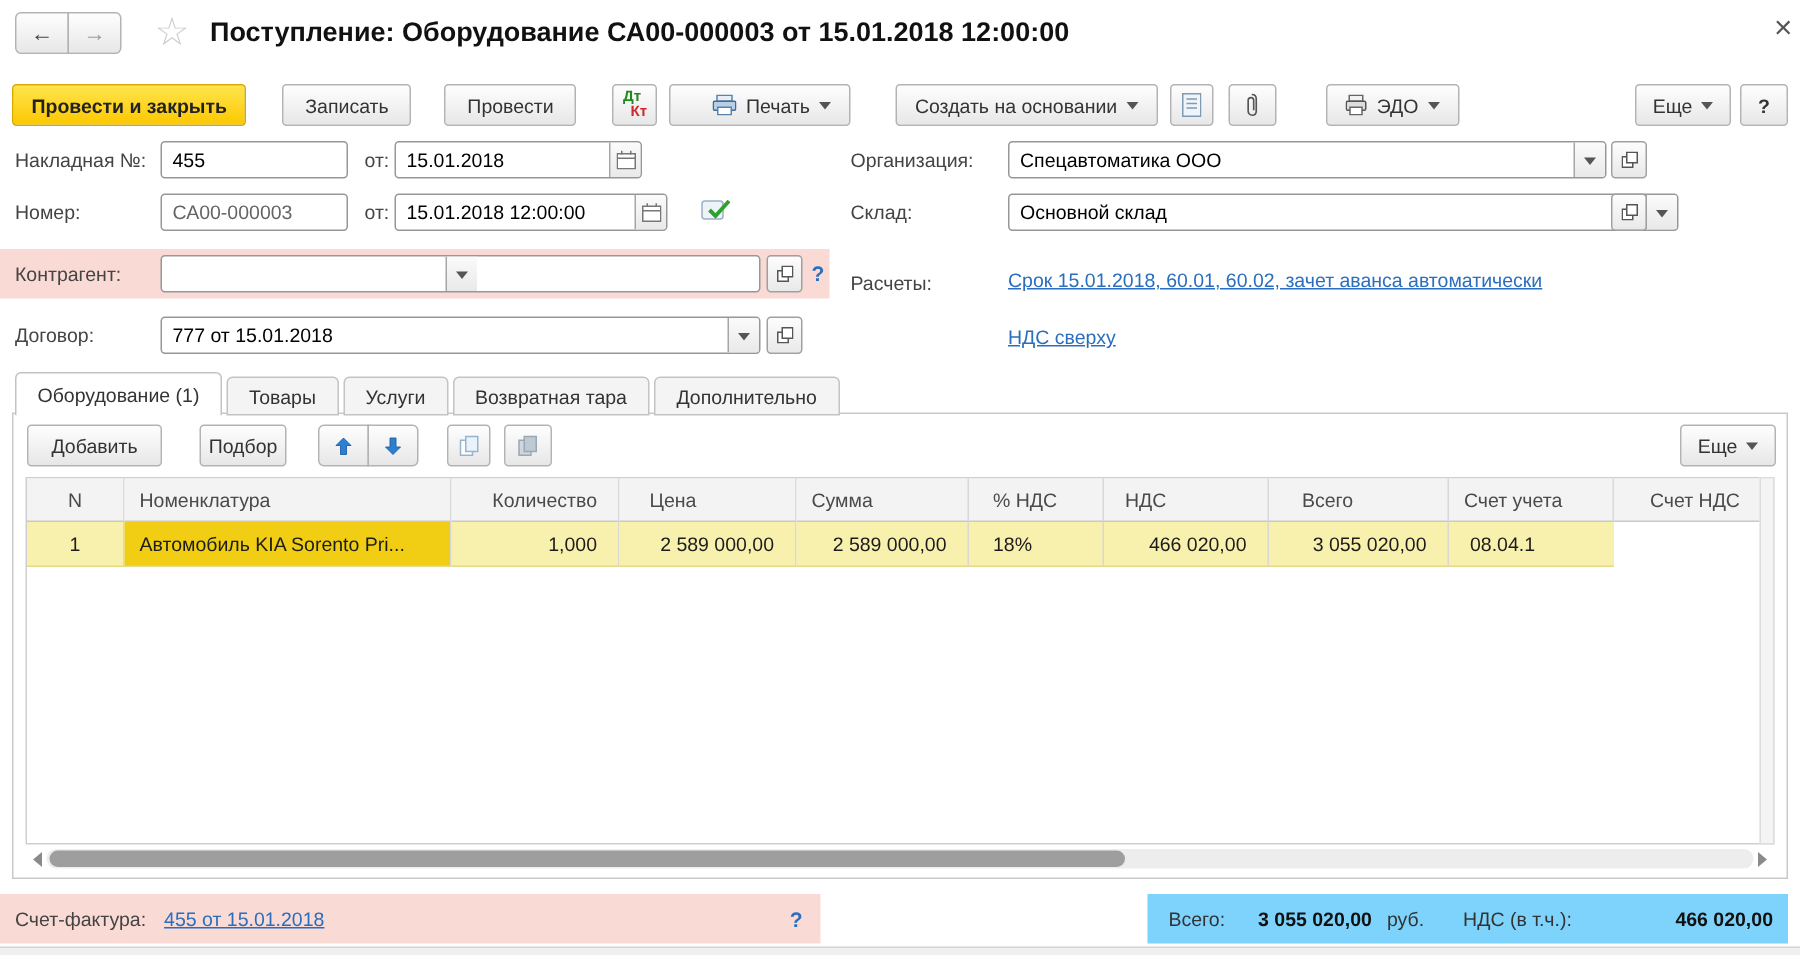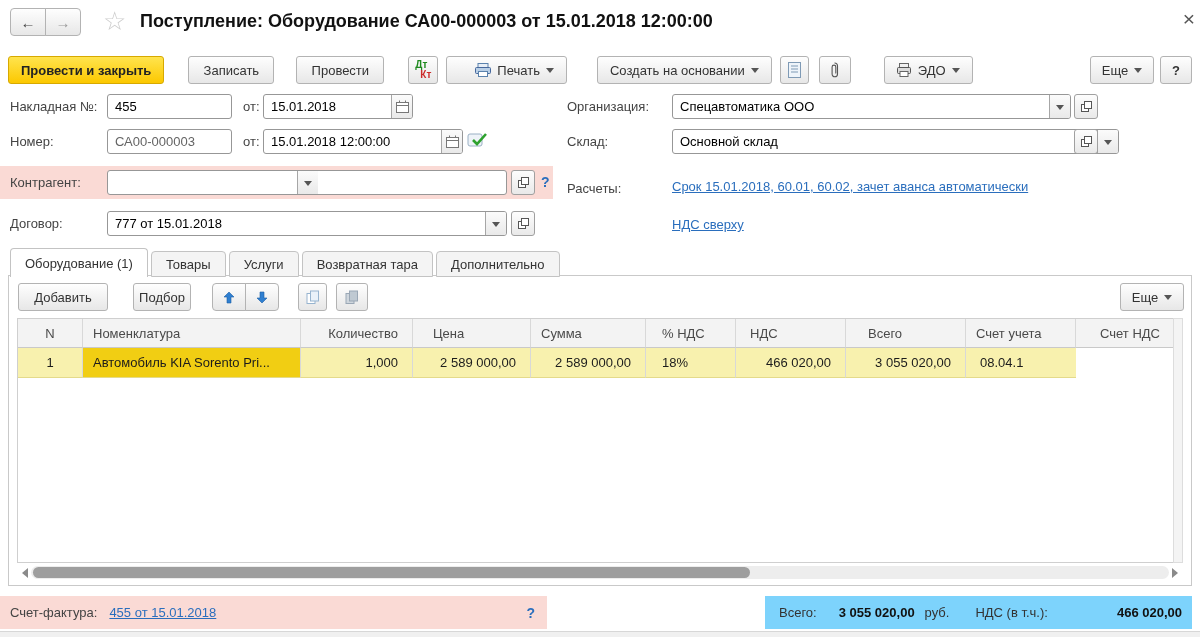--- a/index.html
+++ b/index.html
@@ -152,38 +152,38 @@
     <div class="btn iconbtn" style="margin-left:6px; width:32px; font-weight:bold;">
         <span>?</span>
       </div>
   </div>
 
   <div class="abs lbl" style="left:10px; top:94px;">Накладная  №:</div>
   <div class="abs field" style="left:107px; top:94px; width:125px;">
     <span class="ftext">455</span>
   </div>
   <div class="abs lbl" style="left:243px; top:94px;">от:</div>
-  <div class="abs field" style="left:263px; top:94px; width:150px;">
+  <div class="abs field" style="left:263px; top:94px; width:165px;">
     <span class="ftext">15.01.2018</span>
     <span class="fseg">
       <svg width="13" height="13" viewBox="0 0 13 13">
           <rect x="0.5" y="2.5" width="12" height="10" fill="#fff" stroke="#777"></rect>
           <line x1="0.5" y1="5.5" x2="12.5" y2="5.5" stroke="#777"></line>
           <line x1="3.5" y1="0.5" x2="3.5" y2="3" stroke="#777"></line>
           <line x1="9.5" y1="0.5" x2="9.5" y2="3" stroke="#777"></line>
         </svg>
     </span>
   </div>
 
   <div class="abs lbl" style="left:10px; top:129px;">Номер:</div>
   <div class="abs field" style="left:107px; top:129px; width:125px;">
     <span class="ftext dim">СА00-000003</span>
   </div>
   <div class="abs lbl" style="left:243px; top:129px;">от:</div>
-  <div class="abs field" style="left:263px; top:129px; width:200px;">
+  <div class="abs field" style="left:263px; top:129px; width:182px;">
     <span class="ftext">15.01.2018 12:00:00</span>
     <span class="fseg">
       <svg width="13" height="13" viewBox="0 0 13 13">
           <rect x="0.5" y="2.5" width="12" height="10" fill="#fff" stroke="#777"></rect>
           <line x1="0.5" y1="5.5" x2="12.5" y2="5.5" stroke="#777"></line>
           <line x1="3.5" y1="0.5" x2="3.5" y2="3" stroke="#777"></line>
           <line x1="9.5" y1="0.5" x2="9.5" y2="3" stroke="#777"></line>
         </svg>
     </span>
   </div>

